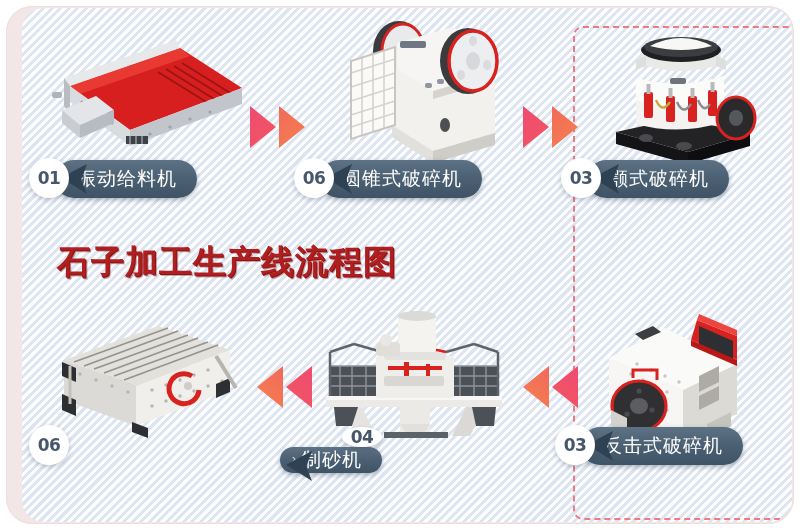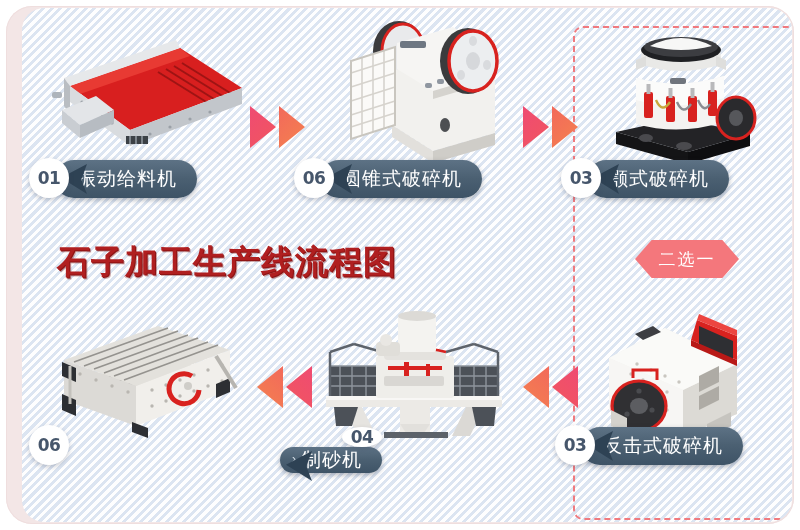--- a/index.html
+++ b/index.html
@@ -461,23 +461,20 @@
       <div class="chevshape"></div>
       <div class="chevshape"></div>
     </div>
     <div class="arrows left" style="left:235px;top:358px;">
       <div class="chevshape"></div>
       <div class="chevshape"></div>
     </div>
 
     <div class="title">石子加工生产线流程图</div>
 
-    <div class="choose" style="left:613px;top:232px;">
-      <span>二选一</span>
-    </div>
 
     <div class="pill" style="left:7px;top:152px;">
       <div class="num">01</div>
       <div class="body">
         <span class="chev">›</span>
         <span class="txt">振动给料机</span>
       </div>
     </div>
 
     <div class="pill" style="left:272px;top:152px;">

